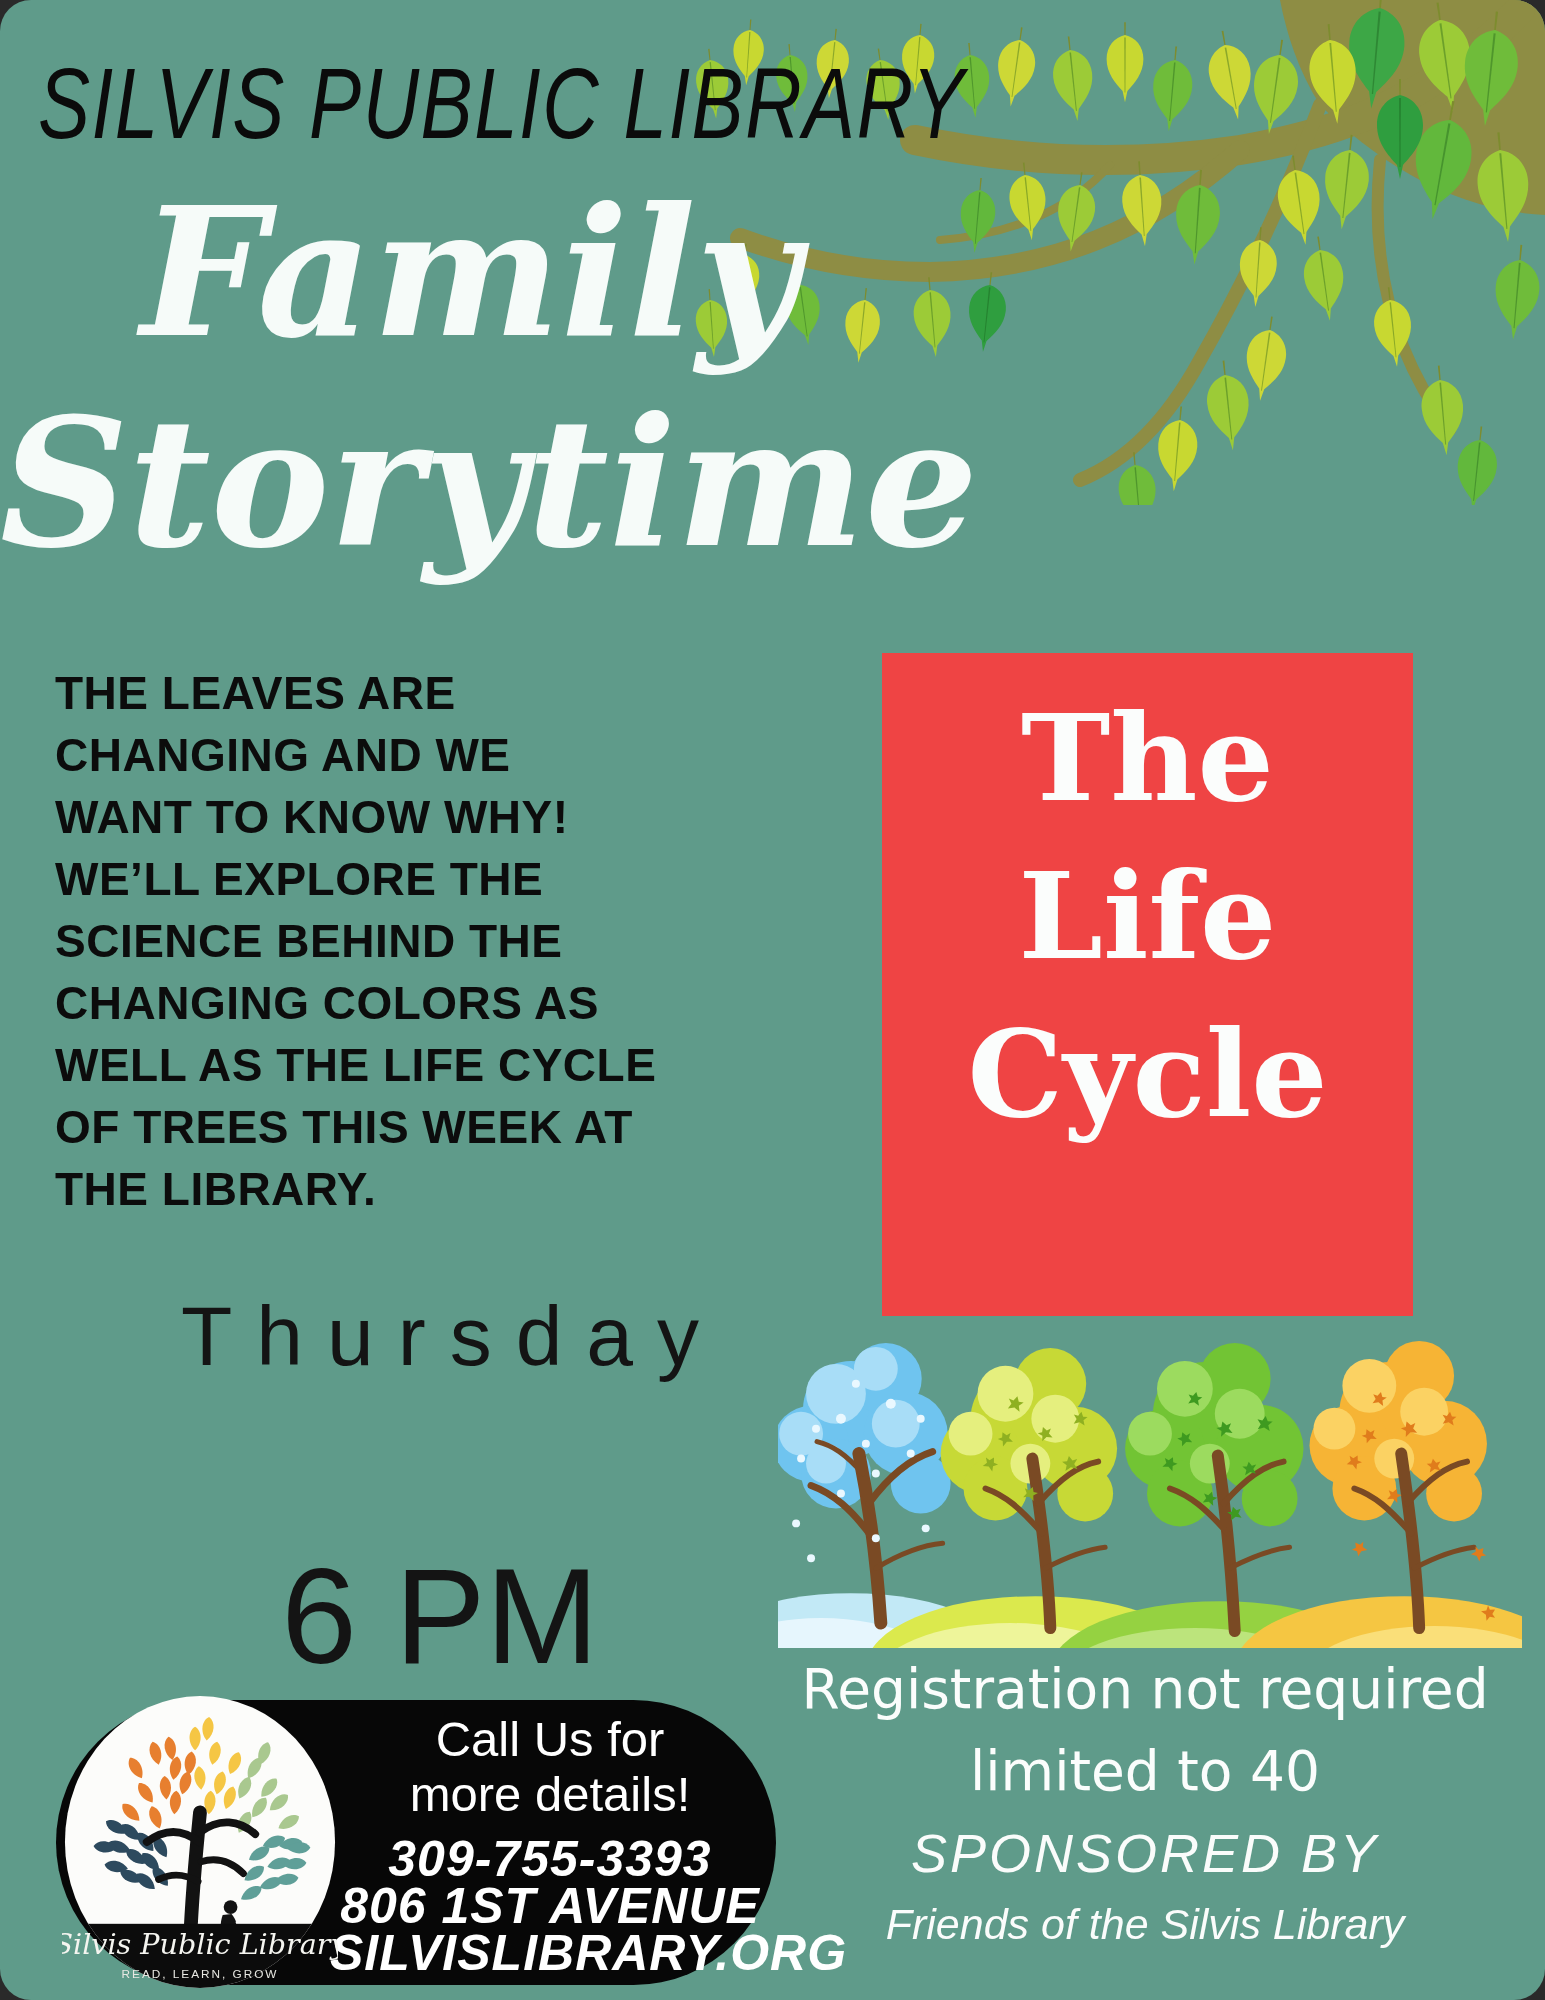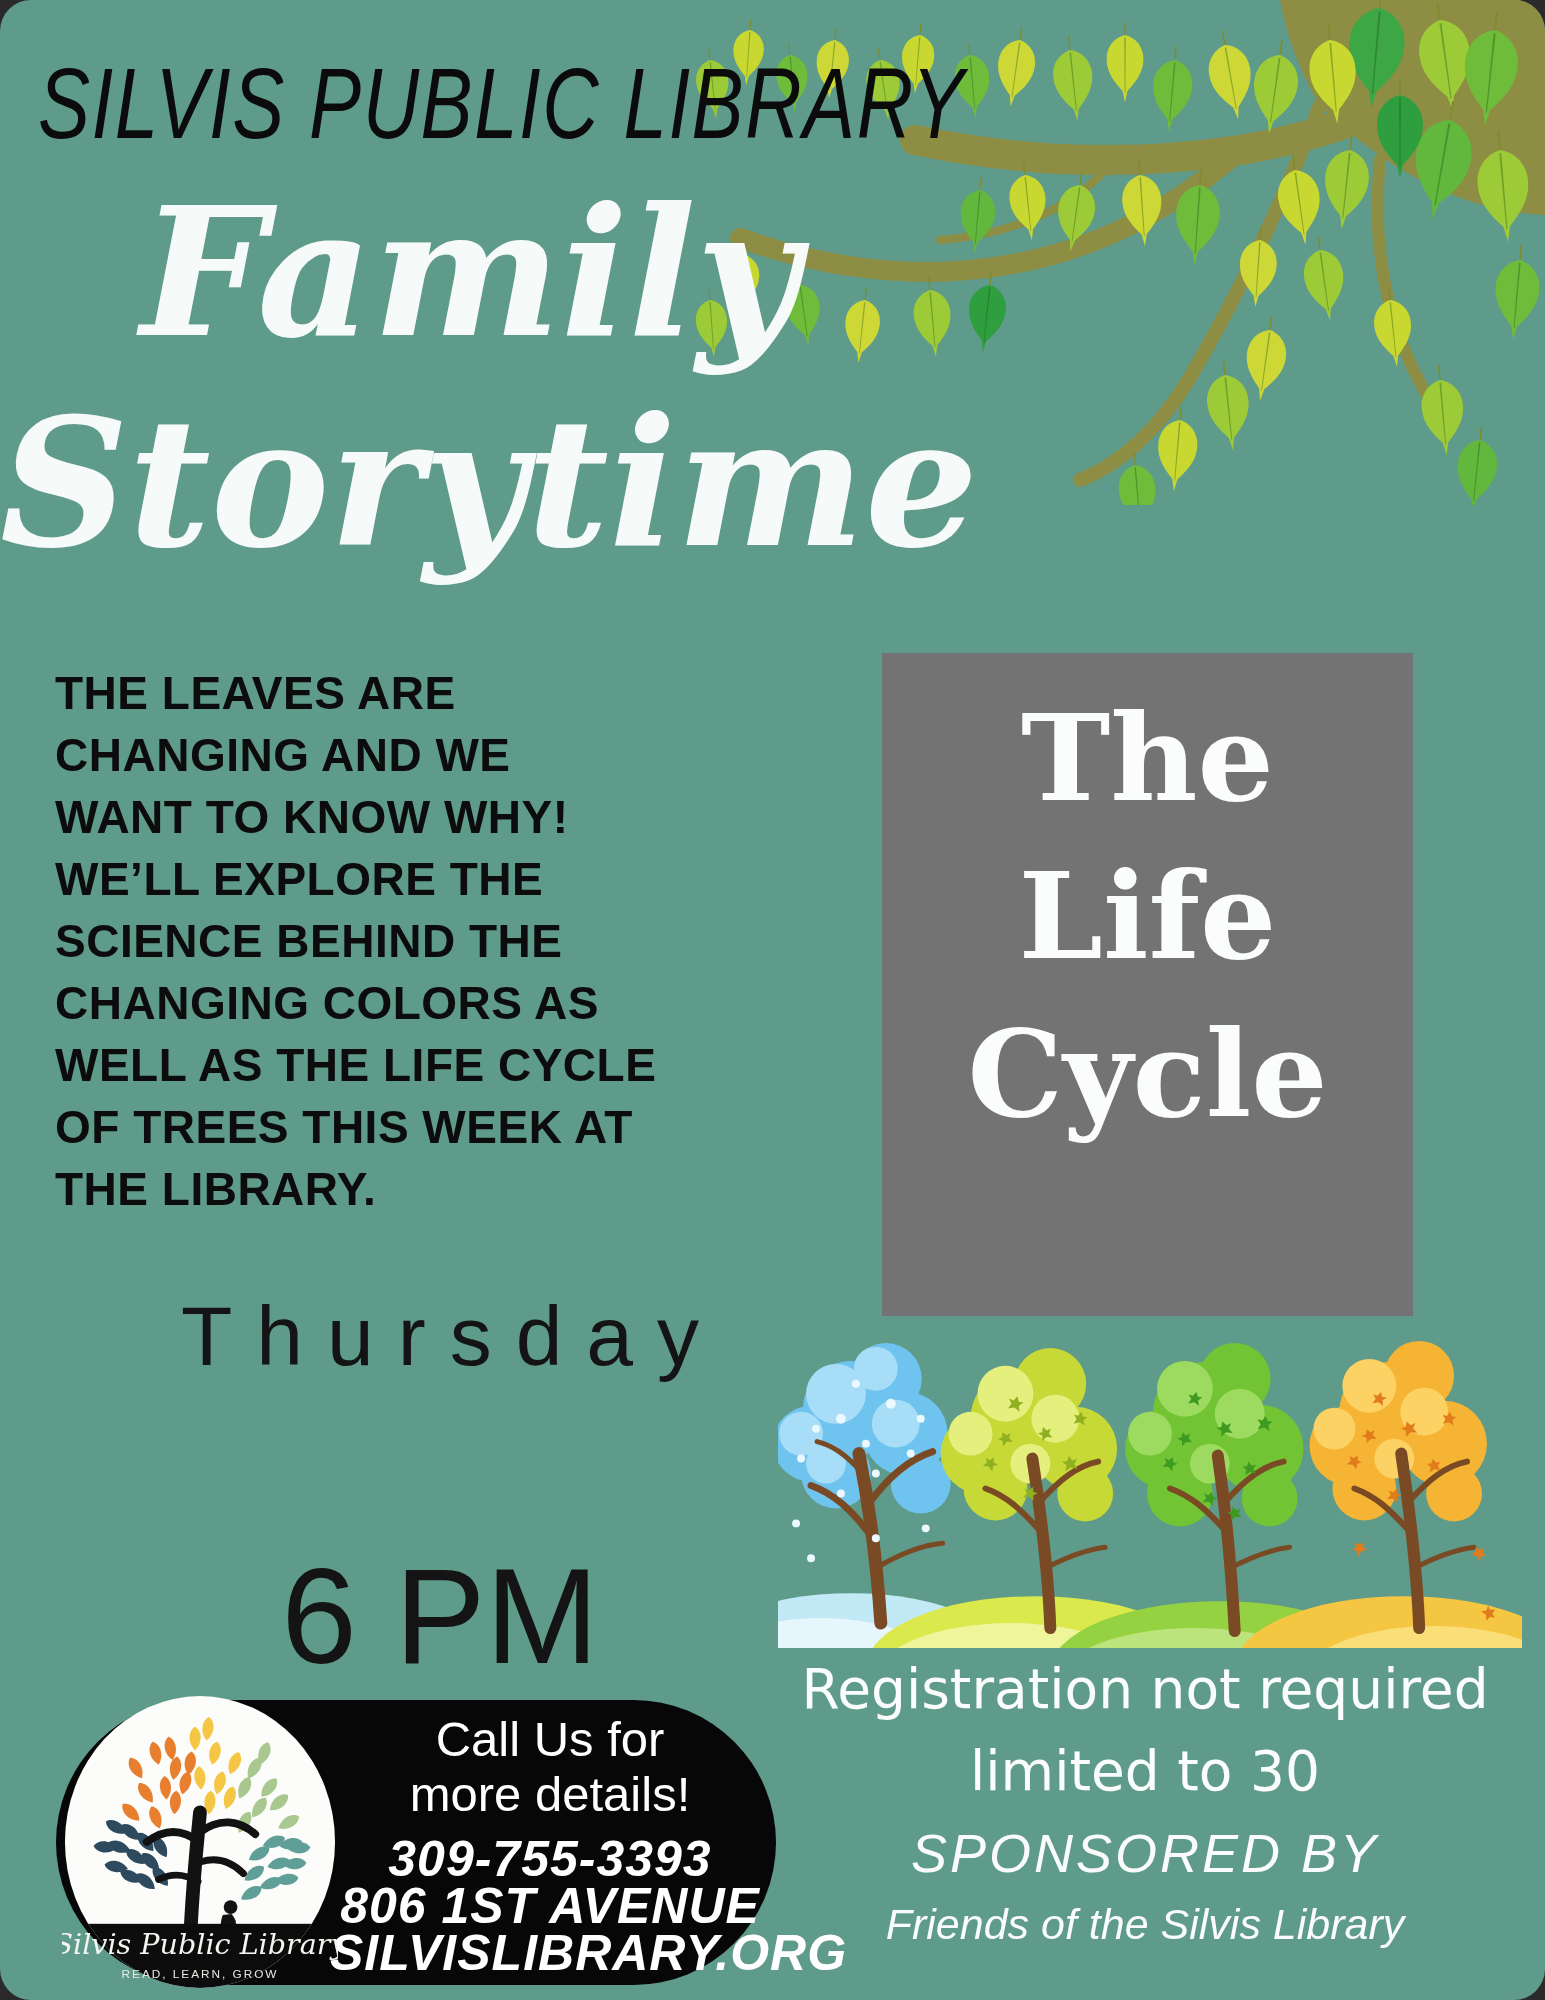--- a/index.html
+++ b/index.html
@@ -38,21 +38,21 @@
     left:55px;top:1382px;width:770px;text-align:center;
     font-size:142px;font-weight:300;color:#141414;
   }
   .event-time{
     left:55px;top:1538px;width:770px;text-align:center;
     font-size:136px;font-weight:300;color:#141414;
   }
   
   .theme-panel{
     left:882px;top:653px;width:531px;height:663px;
-    background:#737373;
+    background:#ef4444;
   }
   .theme-line{
     width:100%;text-align:center;
     font-family:"DejaVu Serif",serif;font-weight:700;
     font-size:120px;line-height:158px;color:#fbfdfc;
   }
   .theme-panel .pad{height:26px;}
   
   .registration{
     left:770px;top:1648px;width:750px;text-align:center;
@@ -306,21 +306,21 @@
         <use href="#mleaf" transform="translate(670,95) rotate(8)"></use>
         <use href="#mleaf" transform="translate(700,230) rotate(40)"></use>
         <use href="#mleaf" transform="translate(580,225) rotate(-35)"></use>
         <use href="#mleaf" transform="translate(710,290) rotate(60)"></use>
       </g>
     </g>
   </svg>
 
   <div class="abs registration">
     <div>Registration not required</div>
-    <div>limited to 30</div>
+    <div>limited to 40</div>
   </div>
 
   <div class="abs sponsored">SPONSORED BY</div>
   <div class="abs sponsor-name">Friends of the Silvis Library</div>
 
   <div class="abs pill"></div>
 
   <div class="abs pill-text">
     <div class="call-lines">
       <div>Call Us for</div>

